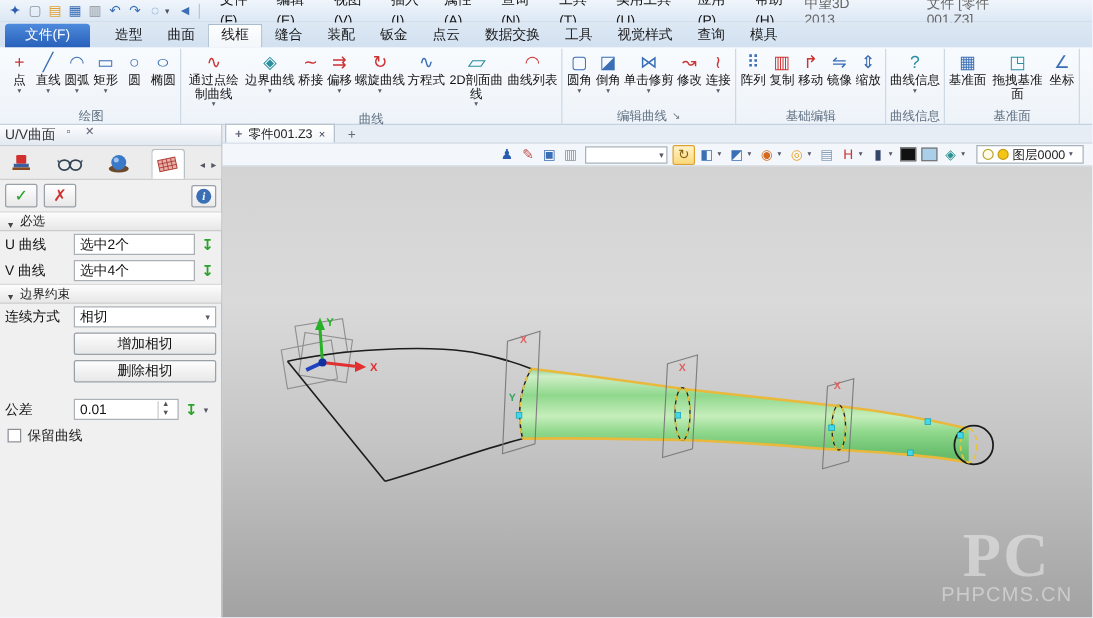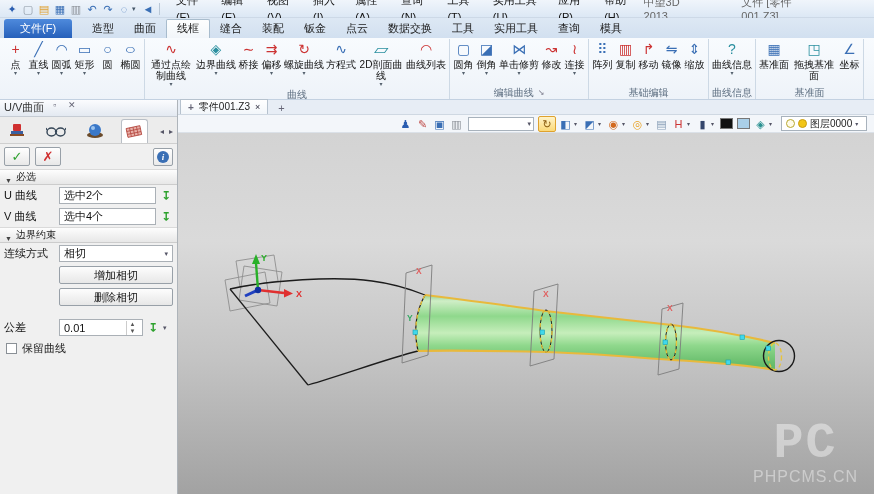--- a/index.html
+++ b/index.html
@@ -98,21 +98,21 @@
   .vt-active { width:18px; height:16px; background:linear-gradient(#fff3c8,#fbd978); border:1px solid #dfa22e; border-radius:2px;
                text-align:center; line-height:14px; font-size:11px; margin:0 1px; }
   .vt-swatch { width:13px; height:11px; border:1px solid #777; margin:0 2px; }
   .layerbox { margin-left:5px; height:15px; background:#fff; border:1px solid #a8b2bc; display:flex; align-items:center; gap:3px; padding:0 4px; font-size:10px; color:#222; }
   .bulb { width:9px; height:9px; border-radius:50%; border:1px solid #b8a830; background:#fffbe8; }
   .ydot { width:9px; height:9px; border-radius:50%; background:#f2c516; border:1px solid #c89d10; }
 
   .viewport { flex:1; position:relative; background:linear-gradient(180deg,#d3d3d3 0%,#dadada 30%,#c4c4c4 62%,#a2a2a2 100%); min-height:0; }
   .viewport svg { position:absolute; left:0; top:0; }
   .watermark { position:absolute; right:16px; bottom:8px; text-align:center; color:rgba(255,255,255,0.42); user-select:none; }
-  .wm1 { font-size:50px; font-weight:bold; letter-spacing:2px; line-height:48px; font-family:Liberation Mono, monospace; }
+  .wm1 { font-size:50px; font-weight:bold; letter-spacing:2px; line-height:48px; font-family:Liberation Serif, serif; }
   .wm2 { font-size:16px; font-weight:normal; letter-spacing:1px; }
 </style>
 </head>
 <body>
 
 <div id="app" data-name="zw3d-window">
 
   <div class="titlebar" data-name="title-bar">
     <div class="qat" id="qat" data-name="quick-access-toolbar">
         <span class="qat-ic" data-name="app-logo-icon" style="color: rgb(42, 93, 176);">✦</span>
@@ -150,21 +150,21 @@
     <div style="display:flex" id="rtabs" data-name="ribbon-tabs">
         <span class="rtab" data-name="ribbon-tab-0">造型</span>
         <span class="rtab" data-name="ribbon-tab-1">曲面</span>
         <span class="rtab active" data-name="ribbon-tab-2">线框</span>
         <span class="rtab" data-name="ribbon-tab-3">缝合</span>
         <span class="rtab" data-name="ribbon-tab-4">装配</span>
         <span class="rtab" data-name="ribbon-tab-5">钣金</span>
         <span class="rtab" data-name="ribbon-tab-6">点云</span>
         <span class="rtab" data-name="ribbon-tab-7">数据交换</span>
         <span class="rtab" data-name="ribbon-tab-8">工具</span>
-        <span class="rtab" data-name="ribbon-tab-9">实用工具</span>
+        <span class="rtab" data-name="ribbon-tab-9">视觉样式</span>
         <span class="rtab" data-name="ribbon-tab-10">查询</span>
         <span class="rtab" data-name="ribbon-tab-11">模具</span>
       </div>
   </div>
 
   <div class="ribbon" id="ribbon" data-name="ribbon">
       <div class="rgroup" data-name="ribbon-group-0">
         <div class="rbtns">
           <div class="rbtn" data-name="point-button">
             <span class="ic" data-name="point-icon" style="color: rgb(204, 51, 51);">+</span>
@@ -187,20 +187,23 @@
             <span class="dd" data-name="chevron-down-icon">▾</span>
           </div>
           <div class="rbtn" data-name="circle-button">
             <span class="ic" data-name="circle-icon" style="color: rgb(58, 111, 181);">○</span>
             <span class="lb" data-name="ribbon-button-label">圆</span>
           </div>
           <div class="rbtn" data-name="ellipse-button">
             <span class="ic" data-name="ellipse-icon" style="color: rgb(58, 111, 181);">○</span>
             <span class="lb" data-name="ribbon-button-label">椭圆</span>
           </div>
+        </div>
+        <div class="glabelrow">
+          <span class="glabel" data-name="ribbon-group-label">绘图</span>
         </div>
       </div>
       <div class="rgroup" data-name="ribbon-group-1">
         <div class="rbtns">
           <div class="rbtn" data-name="curve-through-points-button">
             <span class="ic" data-name="curve-through-points-icon" style="color: rgb(204, 51, 51);">∿</span>
             <span class="lb" data-name="ribbon-button-label">通过点绘制曲线</span>
             <span class="dd" data-name="chevron-down-icon">▾</span>
           </div>
           <div class="rbtn" data-name="boundary-curve-button">

